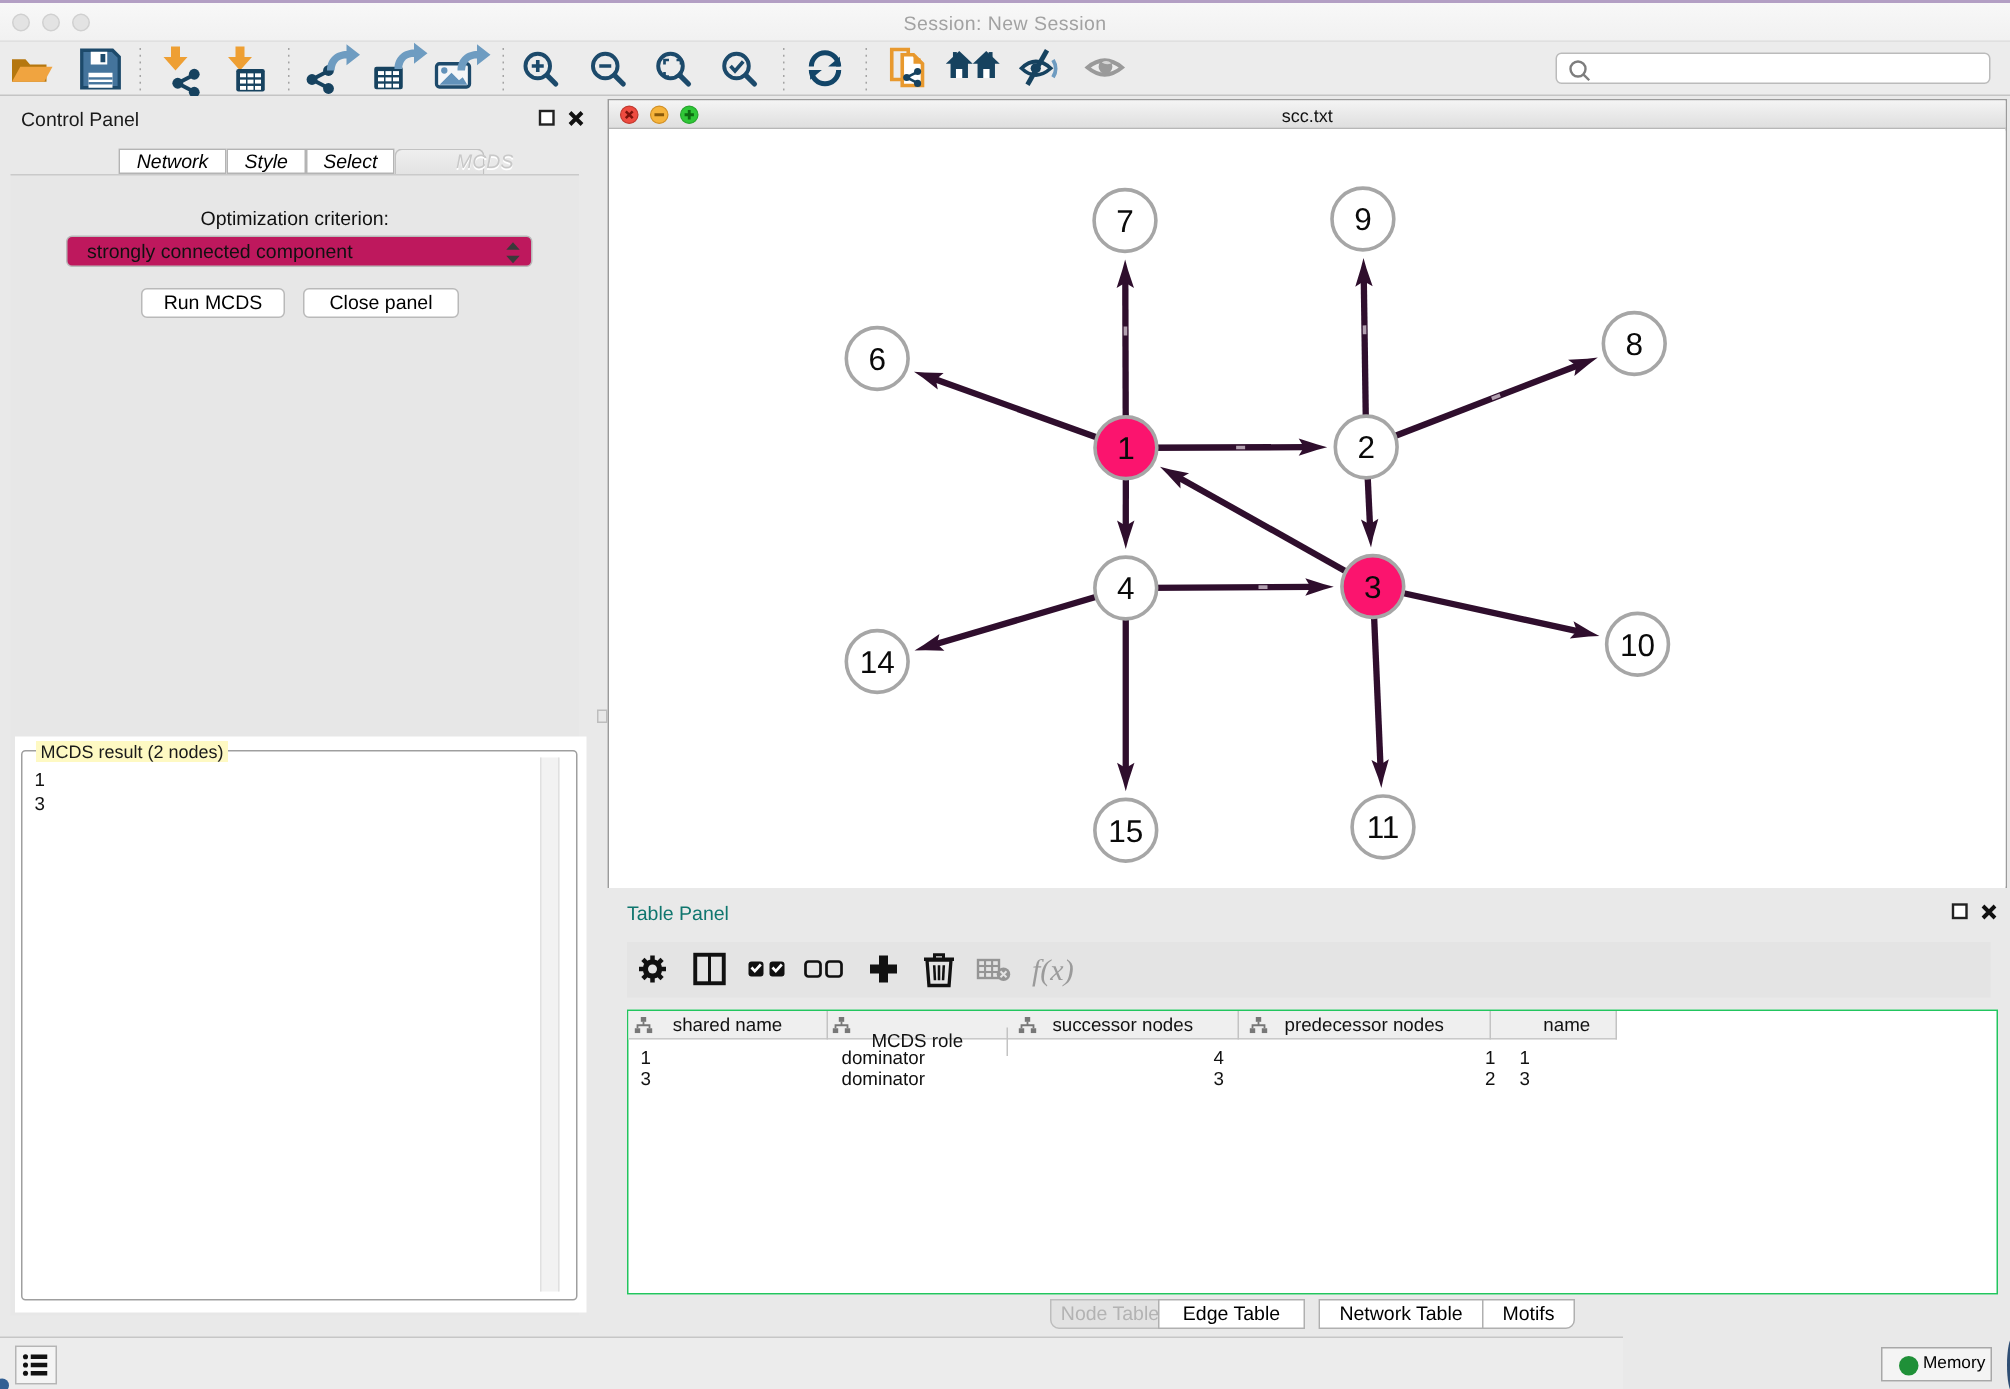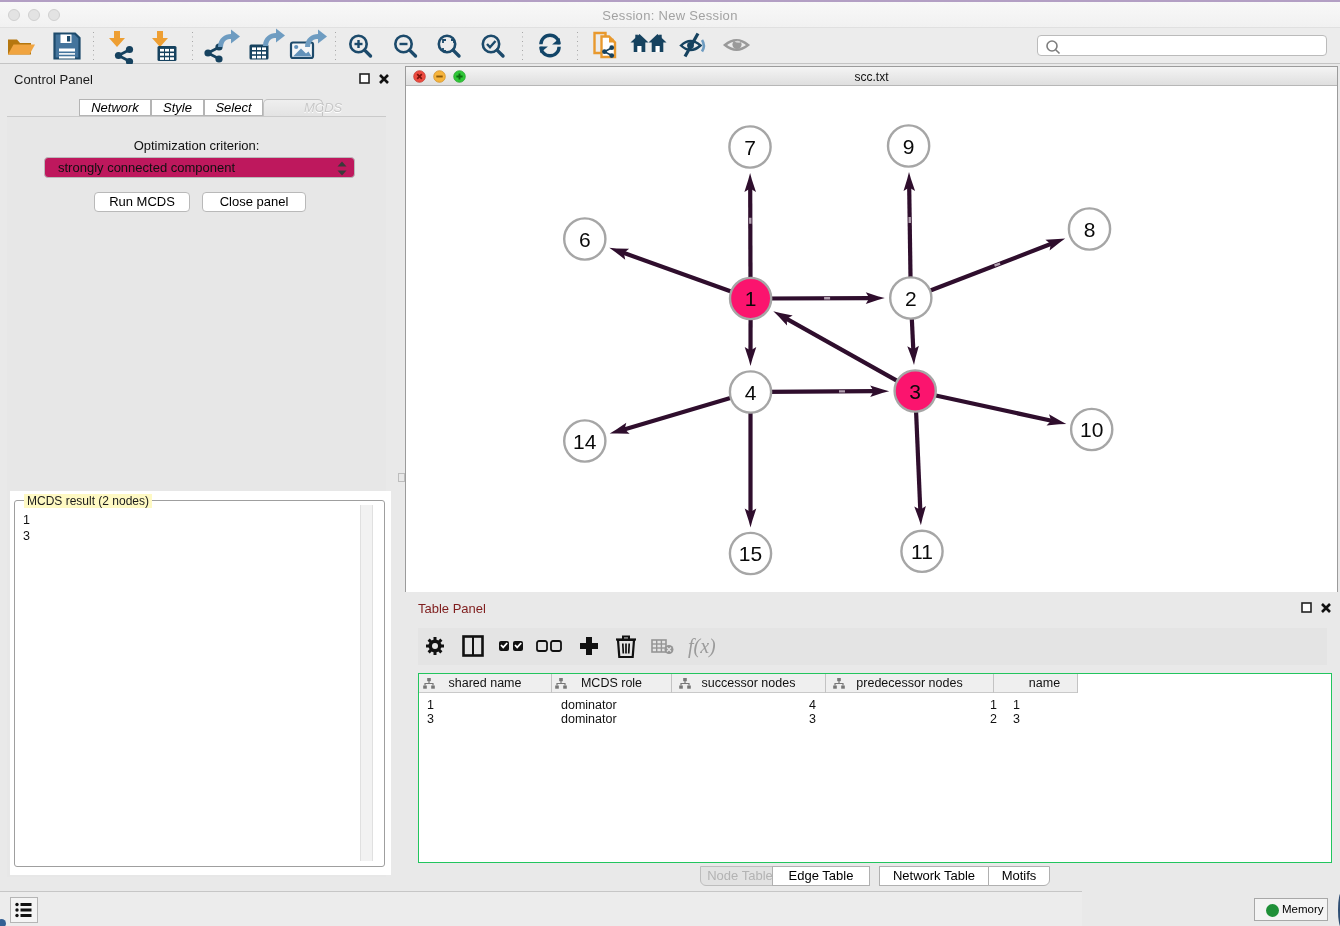--- a/index.html
+++ b/index.html
@@ -50,21 +50,21 @@
 
 #netwin { left:405px; top:66px; width:933px; height:526px; background:#fff;
   border:1px solid #9b9b9b; }
 #nettitle { position:absolute; left:0; top:0; width:100%; height:19px;
   background:linear-gradient(#f4f4f4,#dfdfdf); border-bottom:1px solid #b7b7b7; }
 #nettitle span.t { position:absolute; width:100%; text-align:center; top:3px; font-size:12px; color:#111; }
 #netcanvas { position:absolute; left:0; top:20px; width:931px; height:505px; background:#fff; }
 
 
 #tpanel { left:405px; top:592px; width:935px; height:299px; background:#e9e9e9; }
-#tpanel-hdr { position:absolute; left:13px; top:9px; font-size:13px; color:#7f1d1d; }
+#tpanel-hdr { position:absolute; left:13px; top:9px; font-size:13px; color:#0f766e; }
 #ttoolbar { position:absolute; left:13px; top:36px; width:909px; height:37px; background:#e4e4e4; }
 #tablebox { position:absolute; left:13px; top:81px; width:914px; height:190px; background:#fff;
   border:1px solid #22c55e;padding-left:40px; }
 #thead { position:absolute; left:0; top:0; width:659px; height:19px; background:#efefef;
   border-bottom:1px solid #c9c9c9; font-size:12.5px; color:#111; }
 .thcell { position:absolute; top:0; height:19px; border-right:1px solid #c3c3c3;
   text-align:center; line-height:19px; font-size:12.5px; }
 .trow { position:absolute; font-size:12.5px; color:#111; height:16px; line-height:16px; }
 .btabs { position:absolute; top:274px; left:0; width:935px; height:20px; font-size:13px; }
 .btab { position:absolute; height:20px; background:#fff; border:1px solid #b0b0b0;
@@ -426,21 +426,21 @@
           <rect x="2.2" y="2" width="3.6" height="3.2"></rect>
           <path d="M 0,-2.5 V 0 M -4,2 V 0 H 4 V 2" fill="none" stroke="#777" stroke-width="1.2"></path>
         </g>
           </defs>
         <use href="#treei" x="10" y="9.5"></use>
         <use href="#treei" x="142" y="9.5"></use>
         <use href="#treei" x="266" y="9.5"></use>
         <use href="#treei" x="420" y="9.5"></use>
       </svg>
       <div class="thcell" style="left:0; width:133px;">shared name</div>
-      <div class="thcell" style="left:133px; width:120px;">MCDS role</div>
+      <div class="thcell" style="left:133px; width:120px;margin-top:11px;">MCDS role</div>
       <div class="thcell" style="left:253px; width:154px;">successor nodes</div>
       <div class="thcell" style="left:407px; width:168px;">predecessor nodes</div>
       <div class="thcell" style="left:575px; width:84px; padding-left:18px;">name</div>
     </div>
     <div class="trow" style="left:8px; top:23px;">1</div>
     <div class="trow" style="left:142px; top:23px;">dominator</div>
     <div class="trow" style="left:255px; top:23px; width:142px; text-align:right;">4</div>
     <div class="trow" style="left:410px; top:23px; width:168px; text-align:right;">1</div>
     <div class="trow" style="left:594px; top:23px;">1</div>
     <div class="trow" style="left:8px; top:37px;">3</div>

